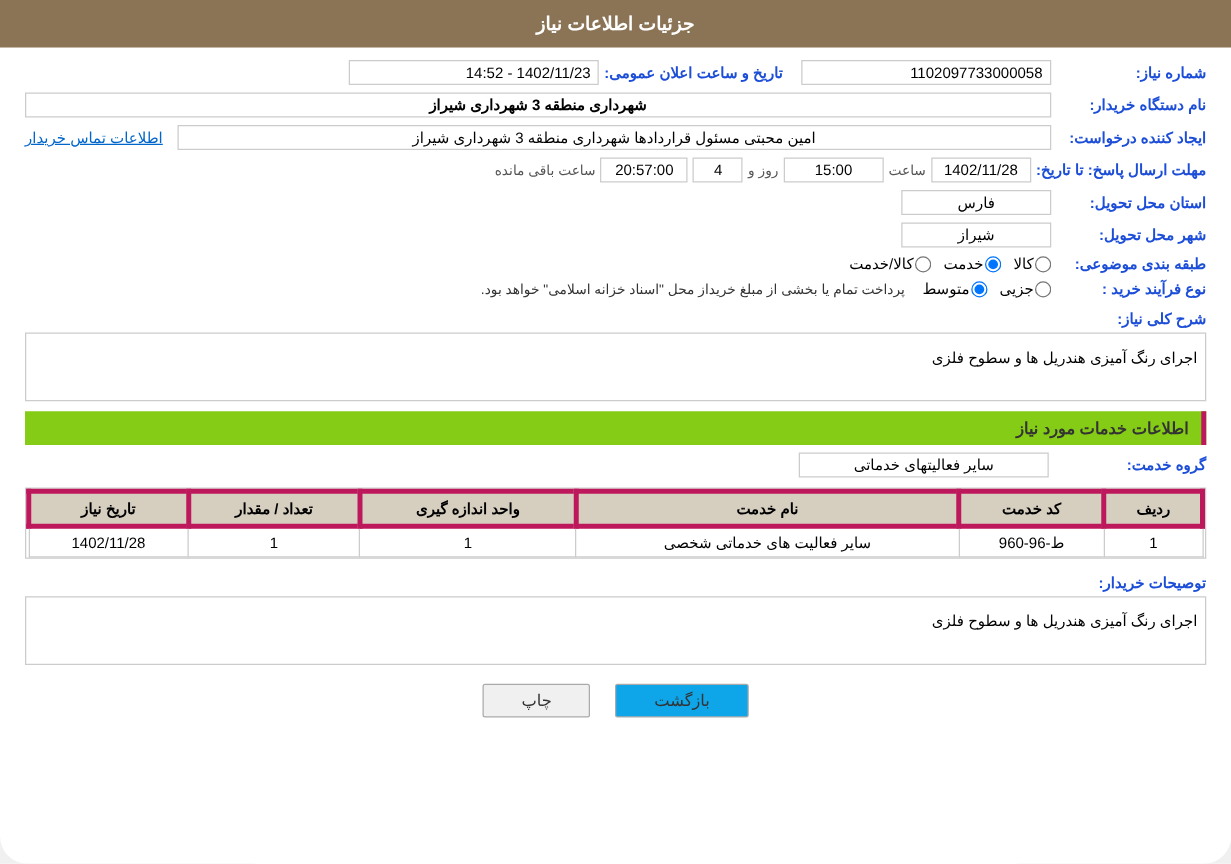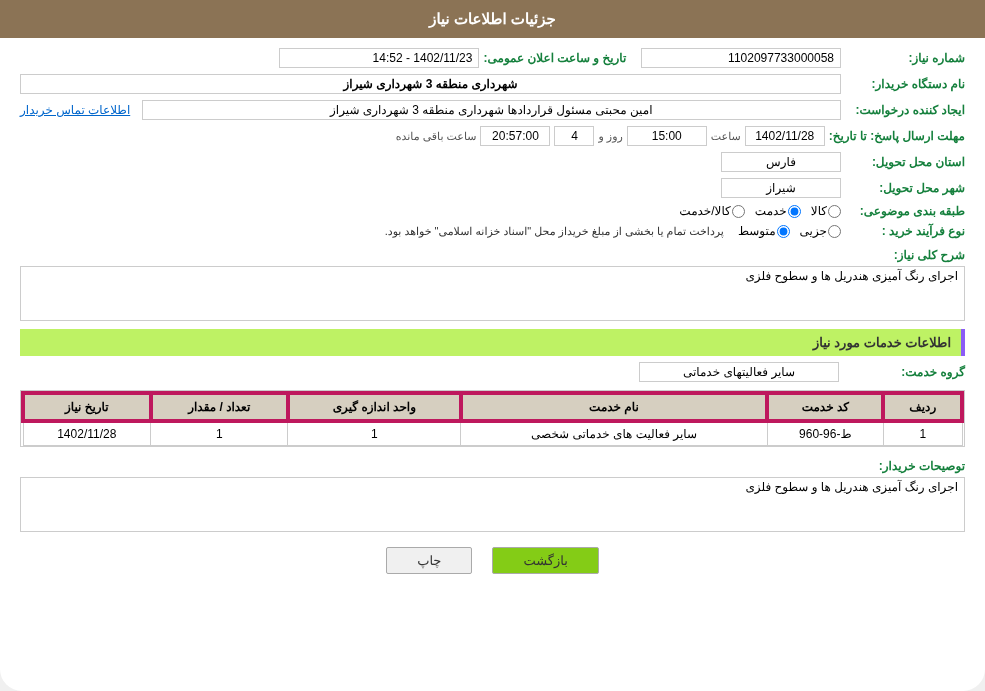--- a/index.html
+++ b/index.html
@@ -28,21 +28,21 @@
       padding: 10px 20px;
     }
     .row {
       display: flex;
       align-items: center;
       margin-bottom: 6px;
       flex-wrap: wrap;
       gap: 4px;
     }
     .label {
-      color: #15803d;
+      color: #1d4ed8;
       font-weight: bold;
       white-space: nowrap;
       min-width: 120px;
       text-align: right;
     }
     .value-box {
       border: 1px solid #ccc;
       background: #fff;
       padding: 2px 6px;
       min-height: 20px;
@@ -58,22 +58,22 @@
     .value-box-full {
       flex: 1;
       font-weight: bold;
     }
     .link-blue {
       color: #0066cc;
       text-decoration: underline;
       cursor: pointer;
     }
     .section-title {
-      background: #bef264;
-      border-right: 4px solid #8b5cf6;
+      background: #84cc16;
+      border-right: 4px solid #be185d;
       padding: 6px 10px;
       font-size: 13px;
       font-weight: bold;
       color: #333;
       margin: 8px 0 6px 0;
     }
     .radio-group {
       display: flex;
       gap: 10px;
       align-items: center;
@@ -121,30 +121,30 @@
       border: 1px solid #aaa;
       cursor: pointer;
       font-family: Tahoma, Arial, sans-serif;
       border-radius: 2px;
     }
     .btn-print {
       background: #f0f0f0;
       color: #333;
     }
     .btn-back {
-      background: #84cc16;
+      background: #0ea5e9;
       color: #333;
     }
     .small-label {
       font-size: 11px;
       color: #555;
     }
     .desc-box {
       border: 1px solid #ccc;
-      padding: 2px 6px;
+      padding: 12px 6px;
       min-height: 55px;
       width: 100%;
       text-align: right;
       direction: rtl;
       font-size: 12px;
       position: relative;
       background: #fff;
     }
     .group-row {
       display: flex;

